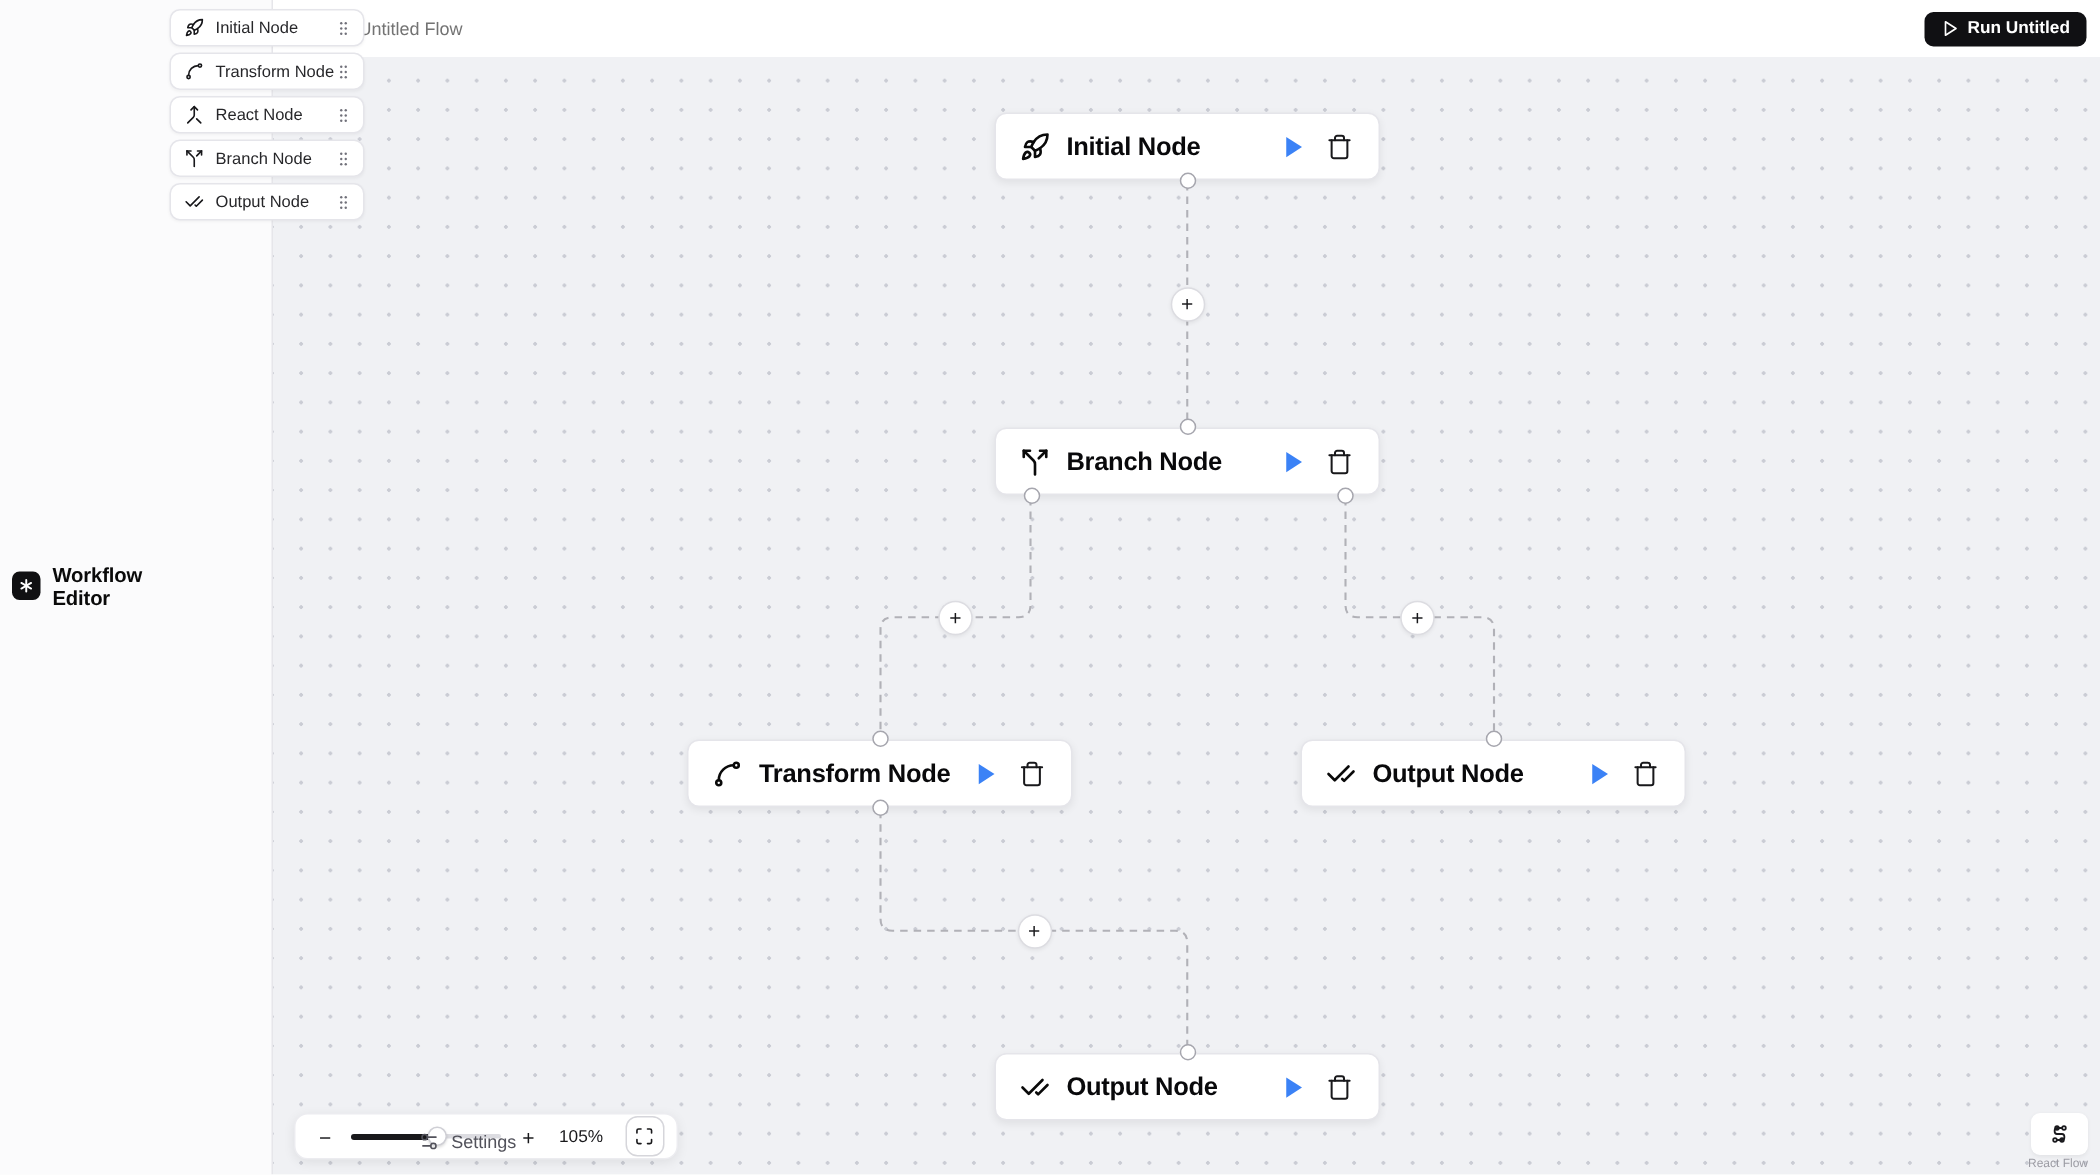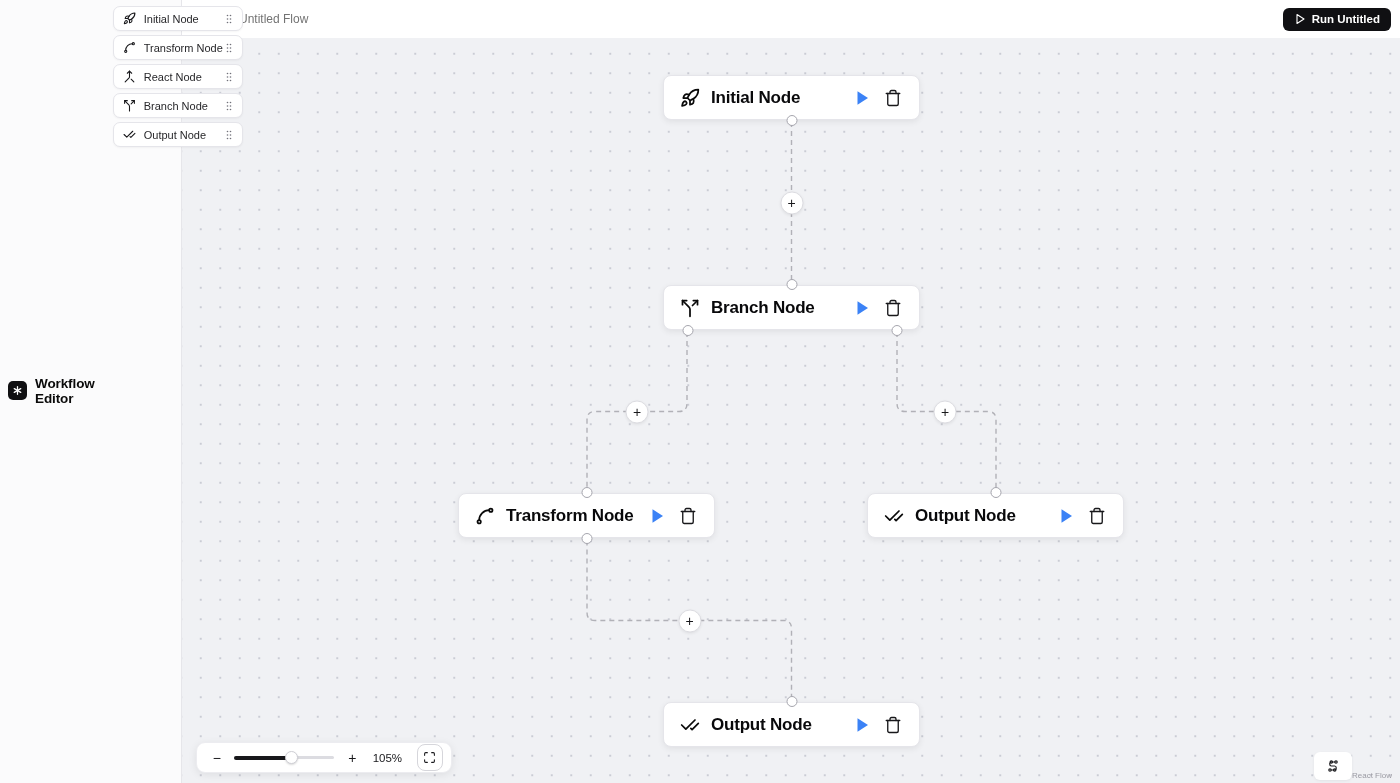--- a/index.html
+++ b/index.html
@@ -81,21 +81,21 @@
   .slider { position:relative; width:100px; height:13px; flex:none; cursor:pointer; }
   .slider .track { position:absolute; top:5px; left:0; width:100%; height:3px; border-radius:2px; background:#dcdce1; }
   .slider .fill { position:absolute; top:4.5px; left:0; width:57%; height:4px; border-radius:2px; background:#18181b; }
   .slider .thumb { position:absolute; top:0; left:calc(57% - 6.5px); width:13px; height:13px; border-radius:50%;
     background:#fff; border:1px solid #cfcfd5; box-shadow:0 1px 2px rgba(0,0,0,.15); }
   .zoom-level { font-size:11.5px; color:#18181b; width:36px; text-align:center; }
   .fit-btn { width:27px; height:27px; border:1px solid #d6d6db; border-radius:8px; background:#fff;
     display:flex; align-items:center; justify-content:center; color:#18181b; cursor:pointer; margin-left:2px; }
 
   
-  .attribution { position:absolute; right:8px; bottom:3px; display:flex; flex-direction:row; align-items:flex-end; }
+  .attribution { position:absolute; right:8px; bottom:3px; display:flex; flex-direction:column; align-items:flex-end; }
   .attr-box { width:38px; height:28px; background:#fff; border-radius:6px; box-shadow:0 1px 3px rgba(0,0,0,.06);
     display:flex; align-items:center; justify-content:center; color:#1a1a1e; cursor:pointer; }
   .attr-text { font-size:8px; color:#9b9ba3; margin-top:1px; }
 </style>
 </head>
 <body>
 
 <svg width="0" height="0" style="position:absolute" aria-hidden="true">
   <defs>
     <symbol id="i-rocket" viewBox="0 0 24 24">
@@ -244,20 +244,28 @@
           </span>
         <span class="pi-label">Output Node</span>
         <span class="pi-grip">
             <svg class="ic s12 gripic">
               <use href="#i-grip"></use>
             </svg>
           </span>
       </div>
     </div>
 
+    <div class="sidebar-footer">
+      <span>
+          <svg class="ic s14" style="stroke-width:1.8">
+            <use href="#i-sliders"></use>
+          </svg>
+        </span>
+      <span class="label">Settings</span>
+    </div>
   </aside>
 
   <div class="main">
 
     <div class="topbar">
       <button class="panel-btn">
         <svg class="ic s16" style="stroke-width:1.7">
             <use href="#i-panel-left"></use>
           </svg>
       </button>

